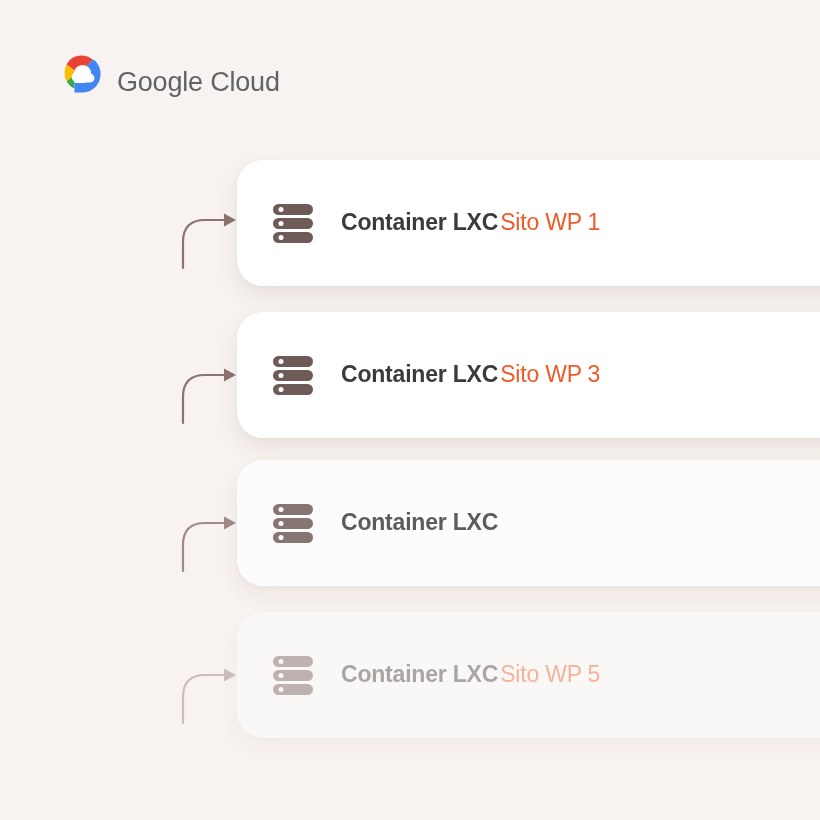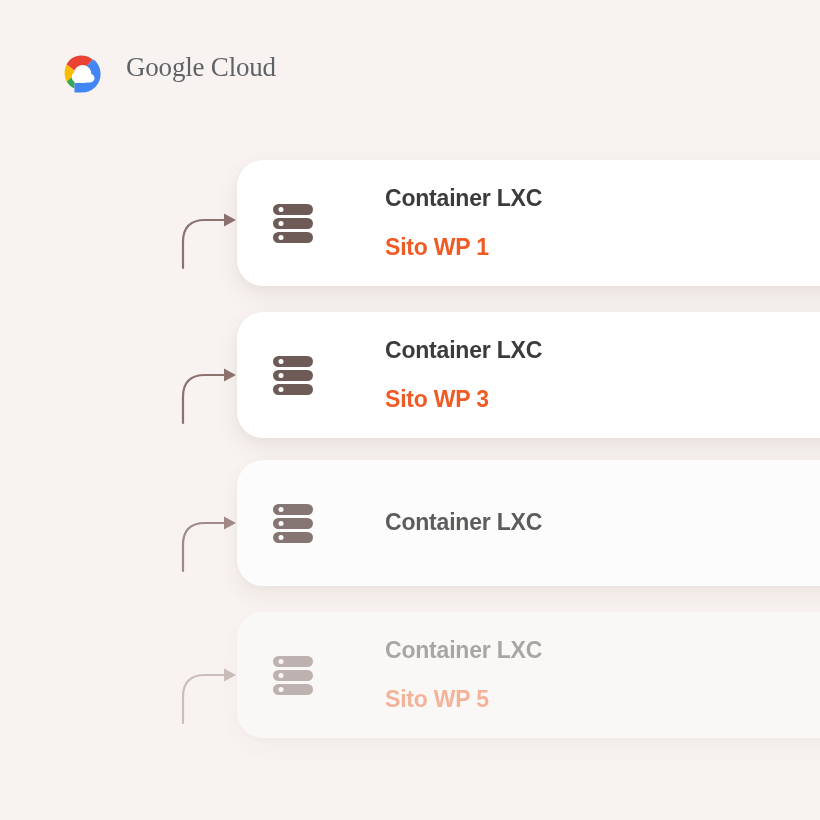--- a/index.html
+++ b/index.html
@@ -14,23 +14,22 @@
     overflow: hidden;
     position: relative;
   }
 
   
   #brand-logo {
     position: absolute;
     left: 58px;
     top: 54px;
     display: flex;
-    align-items: flex-start;
-    gap: 22px;
-    font-family: Liberation Serif, serif;
+    align-items: flex-end;
+    gap: 13px;
   }
   #brand-logo .logo-mark {
     width: 46px;
     height: 42px;
     display: block;
   }
   #brand-logo .wordmark {
     font-size: 27px;
     color: #5f6368;
     letter-spacing: -0.2px;
@@ -71,36 +70,35 @@
   }
   .node-card .card-icon {
     width: 46px;
     height: 46px;
     flex: 0 0 auto;
     margin-right: 25px;
     display: block;
   }
   .node-card .card-text {
     display: flex;
-    flex-direction: column;
+    flex-direction: row;
     justify-content: center;
-    gap: 20px;
-    margin-left: 44px;
+    gap: 2px;
   }
   .node-card .card-title {
     font-size: 23px;
     font-weight: bold;
     color: #3b3b3b;
     line-height: 1.28;
     letter-spacing: -0.2px;
     white-space: nowrap;
   }
   .node-card .card-subtitle {
     font-size: 23px;
-    font-weight: bold;
+    font-weight: normal;
     color: #f05a24;
     line-height: 1.28;
     letter-spacing: -0.2px;
     white-space: nowrap;
   }
 </style>
 </head>
 <body>
 
 <div id="brand-logo">

